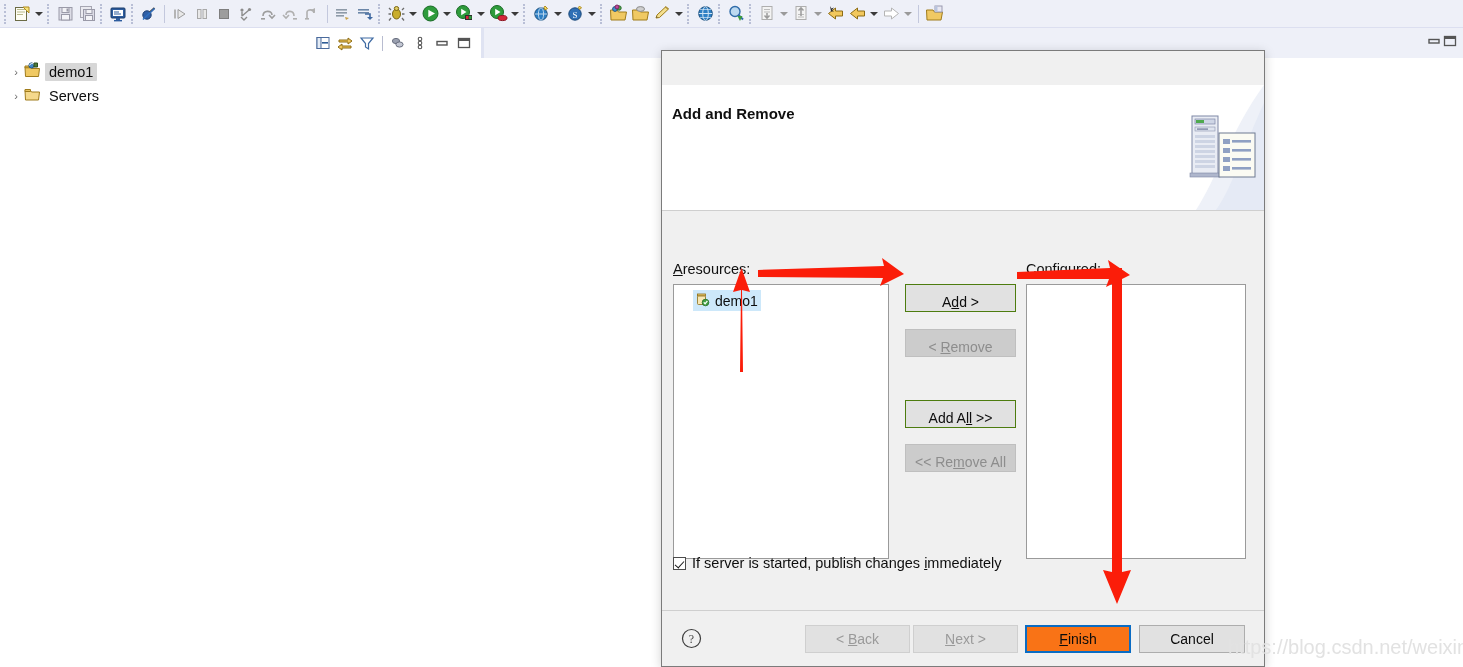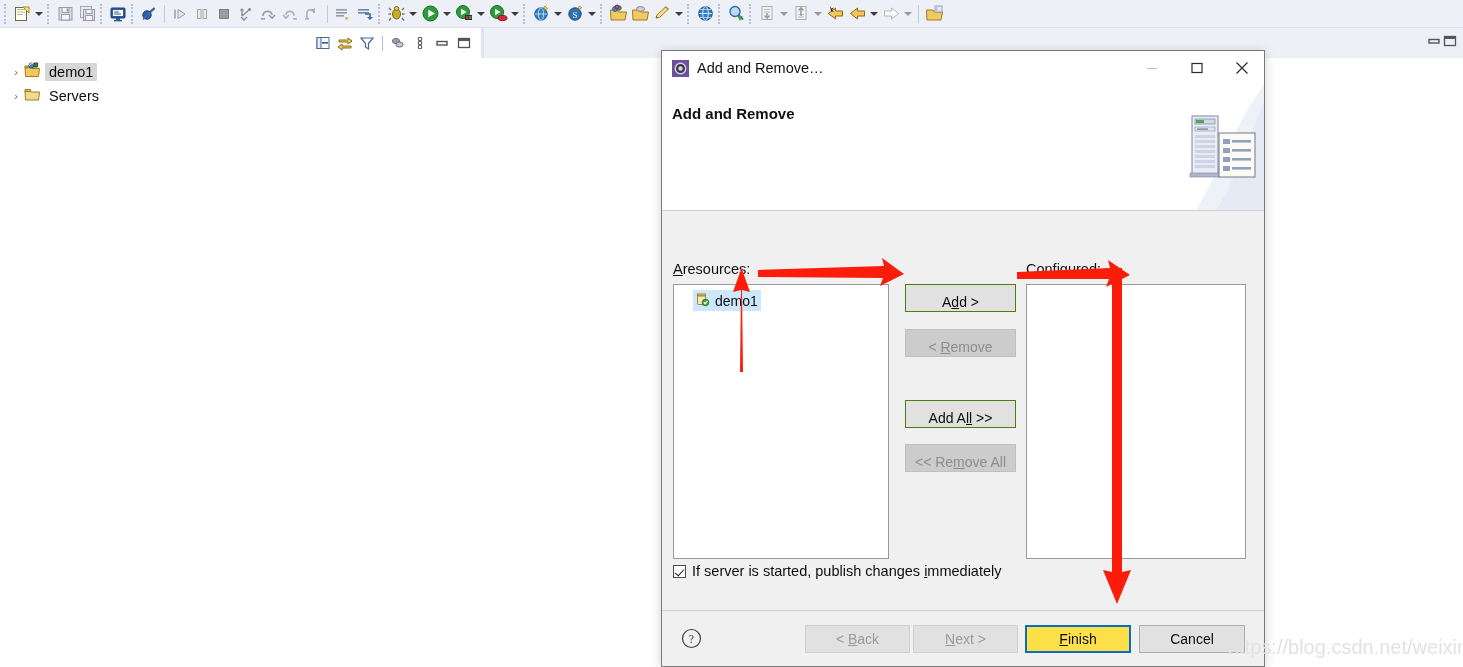--- a/index.html
+++ b/index.html
@@ -148,21 +148,21 @@
     font-family:"Liberation Sans", sans-serif;font-size:14px;color:#0c0c0c;
     text-align:center;line-height:26px;padding:4px;cursor:default;
   }
   .mbtn.disabled{background:#cccccc;border-color:#bfbfbf;color:#8d8d8d;}
   .mbtn.gap1{margin-top:17px;}
   .mbtn.gap2{margin-top:43px;}
   .mbtn.gap3{margin-top:16px;}
   .u{text-decoration:underline;}
 
   .chkrow{
-    position:absolute;left:11px;top:352px;display:flex;align-items:center;
+    position:absolute;left:11px;top:344px;display:flex;align-items:center;
   }
   .chkbox{
     width:13px;height:13px;border:1px solid #4c4c4c;background:#fff;
     position:relative;box-sizing:border-box;flex:0 0 auto;
   }
   .chkbox::after{
     content:"";position:absolute;left:3px;top:1px;width:4px;height:8px;
     border:solid #1a1a1a;border-width:0 1.6px 1.6px 0;transform:rotate(42deg);
   }
   .chklabel{margin-left:6px;font-size:14.5px;color:#0e0e0e;}
@@ -173,21 +173,21 @@
   }
   .help-btn{position:absolute;left:19px;top:17px;width:21px;height:21px;}
   .fbtn{
     position:absolute;top:14px;height:28px;width:105px;
     background:#e1e1e1;border:1px solid #adadad;box-sizing:border-box;
     font-family:"Liberation Sans", sans-serif;font-size:14px;color:#0c0c0c;
     text-align:center;line-height:26px;padding:0;cursor:default;
   }
   .fbtn.disabled{background:#e1e1e1;border-color:#cfcfcf;color:#9a9a9a;}
   .fbtn.primary{
-    border:2px solid #0a6cc4;background:#fde047;line-height:24px;font-weight:normal;
+    border:2px solid #0a6cc4;background:#f97316;line-height:24px;font-weight:normal;
   }
   #btn-back{left:143px;}
   #btn-next{left:251px;}
   #btn-finish{left:363px;width:106px;}
   #btn-cancel{left:477px;width:106px;}
 
   
   .annot{position:absolute;left:0;top:0;width:1463px;height:667px;pointer-events:none;}
   .watermark2{
     position:absolute;left:1228px;top:636px;font-size:20px;color:#e2e2e2;
@@ -580,47 +580,20 @@
             <rect x="2.5" y="3.5" width="11" height="2.5" fill="#555"></rect>
           </svg>
         </div>
       </div>
     </div>
     <div class="editor-blank"></div>
   </div>
 
   <div class="dialog">
 
-    <div class="dlg-titlebar">
-      <span class="dlg-icon">
-        <svg width="17" height="17" viewBox="0 0 17 17">
-          <rect x="0" y="0" width="17" height="17" fill="#6c4f9e"></rect>
-          <circle cx="8.5" cy="8.5" r="5.2" fill="#3a3a3a" stroke="#d8d2e6" stroke-width="1.4"></circle>
-          <circle cx="8.5" cy="8.5" r="2.2" fill="#d8d2e6"></circle>
-        </svg>
-      </span>
-      <span class="dlg-title">Add and Remove…</span>
-      <div class="dlg-wbtns">
-        <div class="wbtn">
-          <svg width="12" height="12" viewBox="0 0 12 12">
-            <rect x="1" y="6" width="10" height="1" fill="#b8b8b8"></rect>
-          </svg>
-        </div>
-        <div class="wbtn">
-          <svg width="12" height="12" viewBox="0 0 12 12">
-            <rect x="1" y="1.5" width="10" height="9" fill="none" stroke="#2b2b2b" stroke-width="1.2"></rect>
-          </svg>
-        </div>
-        <div class="wbtn">
-          <svg width="14" height="14" viewBox="0 0 14 14">
-            <path d="M1.5 1.5 L12.5 12.5 M12.5 1.5 L1.5 12.5" stroke="#2b2b2b" stroke-width="1.2"></path>
-          </svg>
-        </div>
-      </div>
-    </div>
 
     <div class="dlg-header">
       <div class="dlg-h-title">Add and Remove</div>
       <div class="banner">
         <svg width="78" height="125" viewBox="0 0 78 125">
           <rect x="0" y="0" width="78" height="125" fill="#ffffff"></rect>
           <path d="M78 0 L78 125 L10 125 C30 95 45 45 78 0 Z" fill="#eef1f8"></path>
           <path d="M78 18 L78 125 L30 125 C48 100 58 60 78 18 Z" fill="#e5eaf5"></path>
 
           <rect x="6" y="31" width="26" height="60" fill="#e9ecf4" stroke="#7e87a5"></rect>

